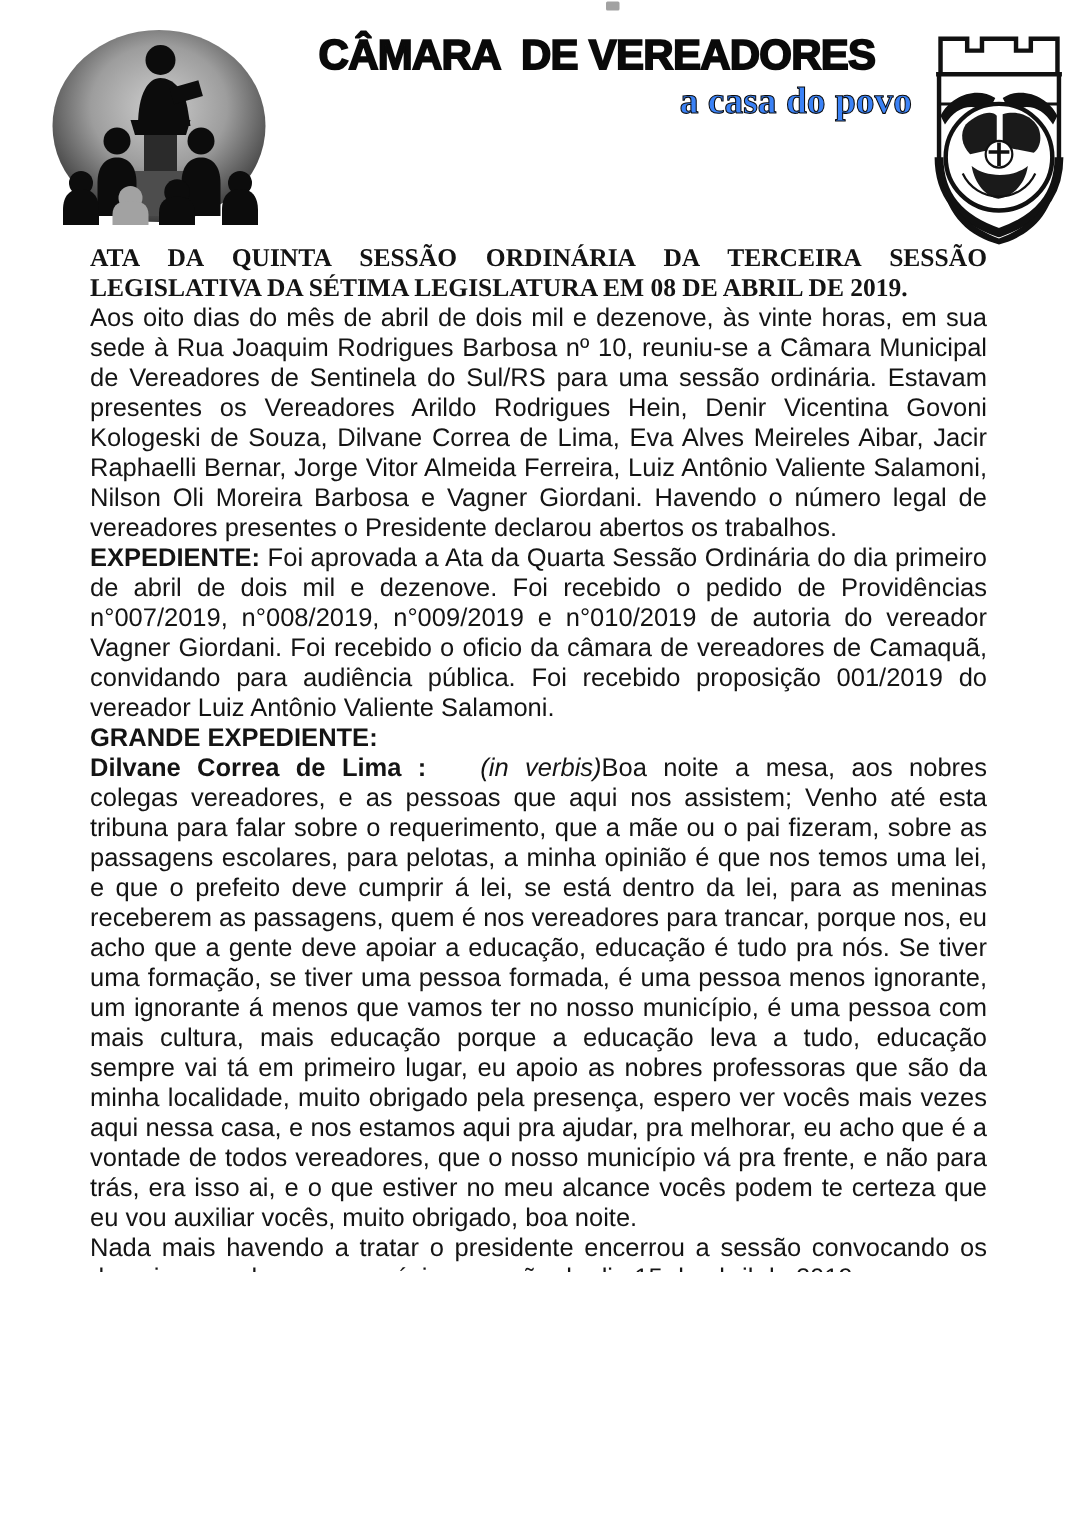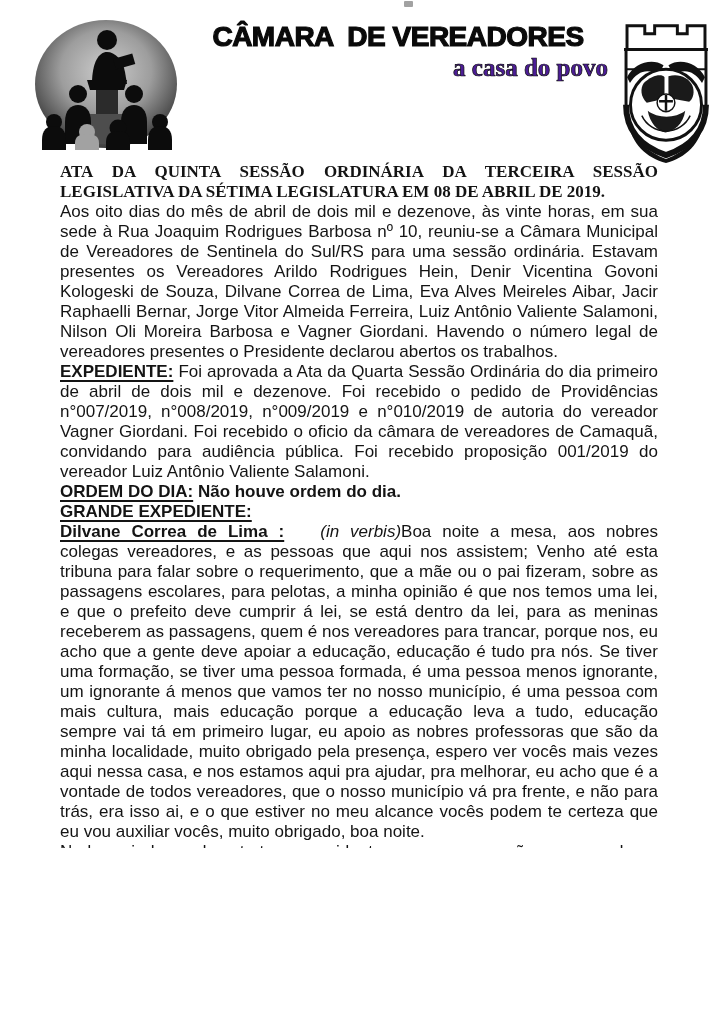--- a/index.html
+++ b/index.html
@@ -21,33 +21,33 @@
     -webkit-text-stroke:1.2px #0a0a0a;
   }
   .org2{
     font-weight:800;font-size:44px;line-height:46px;letter-spacing:-1px;
     text-align:center;color:#0a0a0a;
     -webkit-text-stroke:1.8px #0a0a0a;
   }
   .tagline{
     font-family:"Liberation Serif","DejaVu Serif",serif;
     font-weight:bold;font-size:25px;line-height:27px;text-align:right;
-    padding-right:6px;margin-top:2px;color:#4c1d95;
+    padding-right:6px;margin-top:2px;color:#3b82f6;
     -webkit-text-stroke:0.7px #0a0a0a;
   }
   .crest-svg{width:104px;height:150px;flex:none;margin-top:4px;}
   
   .doc{
     margin:12px 66px 0 60px;
     text-align:justify;
     font-size:17px;line-height:20px;
   }
   .doc p{margin:0;}
   .b{font-weight:bold;}
-  .bu{font-weight:bold;text-decoration:underline;text-decoration-thickness:2px;text-underline-offset:3px;}
+  .bu{font-weight:bold;text-decoration-thickness:2px;text-underline-offset:3px;}
   .it{font-style:italic;margin-left:36px;}
   .title-p{font-weight:bold;font-family:Liberation Serif, serif;}
   
   .footer{
     position:absolute;left:0;right:0;top:936px;
     text-align:center;
     font-family:"Liberation Serif","DejaVu Serif",serif;
     font-style:italic;font-weight:bold;
     font-size:19.5px;line-height:31px;color:#1b1b1b;
   }
@@ -122,21 +122,20 @@
       <path d="M28 103 A27 27 0 0 0 77 103" stroke="#111" stroke-width="1.5" fill="none"></path>
       <path d="M12 92 C12 118 26 134 52.5 143 C79 134 93 118 93 92" stroke="#111" stroke-width="6" fill="none"></path>
       <path d="M14 108 C20 128 34 140 52.5 147 C71 140 85 128 91 108 C88 132 72 146 52.5 151 C33 146 17 132 14 108 Z" fill="#111"></path>
     </svg>
   </div>
 
   <div class="doc">
     <p class="title-p">ATA DA QUINTA SESSÃO ORDINÁRIA DA TERCEIRA SESSÃO LEGISLATIVA DA SÉTIMA LEGISLATURA EM 08 DE ABRIL DE 2019.</p>
     <p>Aos oito dias do mês de abril de dois mil e dezenove, às vinte horas, em sua sede à Rua Joaquim Rodrigues Barbosa nº 10, reuniu-se a Câmara Municipal de Vereadores de Sentinela do Sul/RS para uma sessão ordinária. Estavam presentes os Vereadores Arildo Rodrigues Hein, Denir Vicentina Govoni Kologeski de Souza, Dilvane Correa de Lima, Eva Alves Meireles Aibar, Jacir Raphaelli Bernar, Jorge Vitor Almeida Ferreira, Luiz Antônio Valiente Salamoni, Nilson Oli Moreira Barbosa e Vagner Giordani. Havendo o número legal de vereadores presentes o Presidente declarou abertos os trabalhos.</p>
     <p><span class="bu">EXPEDIENTE:</span><span> Foi aprovada a Ata da Quarta Sessão Ordinária do dia primeiro de abril de dois mil e dezenove. Foi recebido o pedido de Providências n°007/2019, n°008/2019, n°009/2019 e n°010/2019 de autoria do vereador Vagner Giordani. Foi recebido o oficio da câmara de vereadores de Camaquã, convidando para audiência pública. Foi recebido proposição 001/2019 do vereador Luiz Antônio Valiente Salamoni.</span></p>
-    <p><span class="bu">ORDEM DO DIA:</span><span class="b"> Não houve ordem do dia.</span></p>
     <p><span class="bu">GRANDE EXPEDIENTE:</span></p>
     <p><span class="bu">Dilvane Correa de Lima :</span><span class="it">(in verbis)</span><span>Boa noite a mesa, aos nobres  colegas vereadores, e as pessoas que aqui nos assistem; Venho até esta tribuna para falar sobre o requerimento, que a mãe ou o pai fizeram, sobre as passagens escolares, para pelotas, a minha opinião é que nos temos uma lei, e que o prefeito deve cumprir á lei, se está dentro da lei, para as meninas receberem as passagens, quem é nos vereadores para trancar, porque nos, eu acho que a gente deve apoiar a educação, educação é tudo pra nós. Se tiver uma formação, se tiver uma pessoa formada, é uma pessoa menos ignorante, um ignorante á menos que vamos ter no nosso município, é uma pessoa com mais cultura, mais educação porque a educação leva a tudo, educação sempre vai tá em primeiro lugar, eu apoio as nobres professoras que são da minha localidade, muito obrigado pela presença, espero ver vocês mais vezes aqui nessa casa, e nos estamos aqui pra ajudar, pra melhorar, eu acho que é a vontade de todos vereadores, que o nosso município vá pra frente, e não para trás, era isso ai, e o que estiver no meu alcance vocês podem te certeza que eu vou auxiliar vocês, muito obrigado, boa noite.</span></p>
     <p>Nada mais havendo a tratar o presidente encerrou a sessão convocando os demais vereadores para próxima sessão do dia 15 de abril de 2019.</p>
   </div>
 
   <div class="footer">
     <div>Rua Joaquim Rodrigues Barbosa n.º 10, CEP: 96765-000,  Sentinela do Sul/ RS.</div>
     <div>Fone: (51) 3679-1273 CNPJ: 90153008/0001-80</div>
   </div>
 

